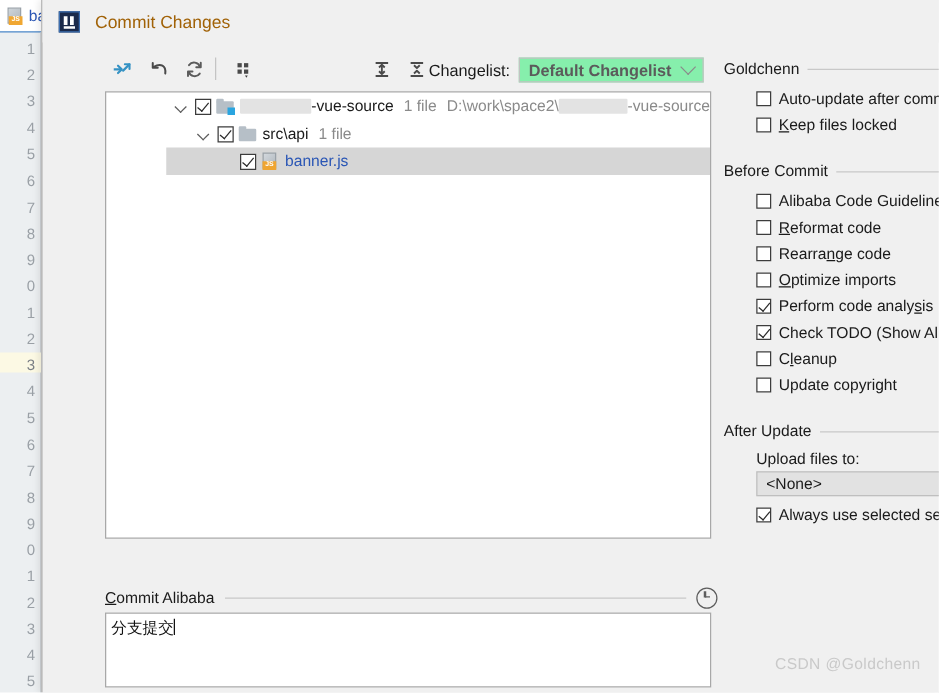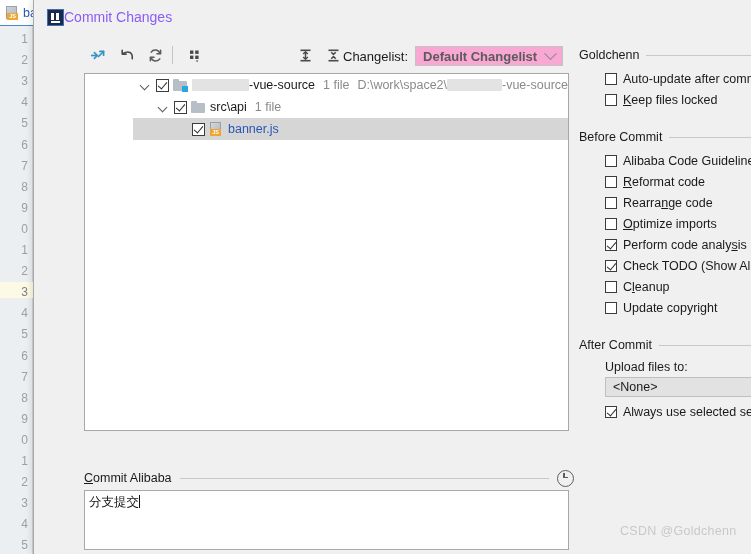--- a/index.html
+++ b/index.html
@@ -26,21 +26,21 @@
   .ed-body{position:absolute;left:33px;top:26px;right:0;bottom:0;background:#ffffff;}
 
   
   .dialog{position:absolute;left:33px;top:0;width:718px;height:554px;background:#f0f0f0;
           border-left:1px solid #a9a9a9;box-shadow:-2px 0 6px rgba(0,0,0,.10);}
   .titlebar{position:absolute;left:0;top:0;width:718px;height:34px;background:#f0f0f0;display:flex;align-items:center;padding-left:13px;box-sizing:border-box;}
   .ij-icon{width:17px;height:17px;background:#1b2a4a;border:1px solid #3d6fb0;box-sizing:border-box;position:relative;display:inline-block;}
   .ij-icon:before{content:"";position:absolute;left:3px;top:3px;width:3px;height:7px;background:#fff;}
   .ij-icon:after{content:"";position:absolute;left:8px;top:3px;width:3px;height:7px;background:#fff;}
   .ij-bar{position:absolute;left:3px;bottom:2px;width:9px;height:2px;background:#fff;}
-  .title-text{font-size:14px;color:#8b5cf6;}
+  .title-text{margin-left:12px;font-size:14px;color:#a16207;}
 
   
   .toolbar{position:absolute;left:50px;top:42px;width:490px;height:30px;}
   .tb-btn{position:absolute;top:0;width:26px;height:26px;display:flex;align-items:center;justify-content:center;}
   .tb-sep{position:absolute;top:4px;width:1px;height:18px;background:#c4c4c4;}
 
   
   .tree{position:absolute;left:50px;top:73px;width:485px;height:358px;background:#fff;border:1px solid #a8a8a8;box-sizing:border-box;overflow:hidden;padding-left:48px;}
   .trow{position:relative;height:22px;display:flex;align-items:center;white-space:nowrap;font-size:12.5px;}
   .trow.sel{background:#d6d6d6;}
@@ -84,21 +84,21 @@
   .sect-title{font-size:12.5px;color:#1a1a1a;white-space:nowrap;}
   .sect-rule{flex:1 1 auto;height:1px;background:#c8c8c8;}
   .opt{display:flex;align-items:center;gap:6px;height:21px;padding-left:26px;font-size:12.5px;white-space:nowrap;}
   .opt .cb{width:12px;height:12px;}
   .field-label{padding-left:26px;font-size:12.5px;margin-top:8px;}
   .combo{margin-left:26px;margin-top:3px;width:196px;height:20px;background:#e2e2e2;border:1px solid #bfbfbf;box-sizing:border-box;display:flex;align-items:center;padding-left:7px;font-size:12.5px;color:#1a1a1a;}
 
   
   .cl-wrap{position:absolute;left:309px;top:46px;display:flex;align-items:center;gap:7px;}
   .cl-label{font-size:13px;color:#1a1a1a;}
-  .cl-combo{width:148px;height:20px;background:#f9a8d4;border:1px solid #c2c2c2;box-sizing:border-box;display:flex;align-items:center;justify-content:space-between;padding:0 7px;}
+  .cl-combo{width:148px;height:20px;background:#86efac;border:1px solid #c2c2c2;box-sizing:border-box;display:flex;align-items:center;justify-content:space-between;padding:0 7px;}
   .cl-val{font-size:13px;color:#5b5b5b;font-weight:bold;white-space:nowrap;}
   .chev{width:8px;height:8px;border-right:1.4px solid #8a8a8a;border-bottom:1.4px solid #8a8a8a;transform:rotate(45deg) translate(-2px,-2px);}
 
   .watermark{position:absolute;left:586px;top:524px;font-size:12.5px;color:#c9c9c9;letter-spacing:.3px;}
 </style>
 </head>
 <body>
 
 <div id="root">
 
@@ -318,21 +318,21 @@
         <div class="opt">
           <span class="cb"></span>
           <span>C<u>l</u>eanup</span>
         </div>
         <div class="opt">
           <span class="cb"></span>
           <span>Update copyright</span>
         </div>
         <div style="height: 18px;"></div>
         <div class="sect">
-          <span class="sect-title">After Commit</span>
+          <span class="sect-title">After Update</span>
           <span class="sect-rule"></span>
         </div>
         <div class="field-label">Upload files to:</div>
         <div class="combo">&lt;None&gt;</div>
         <div style="height: 4px;"></div>
         <div class="opt">
           <span class="cb on"></span>
           <span>Always use selected server o</span>
         </div>
       </div>

